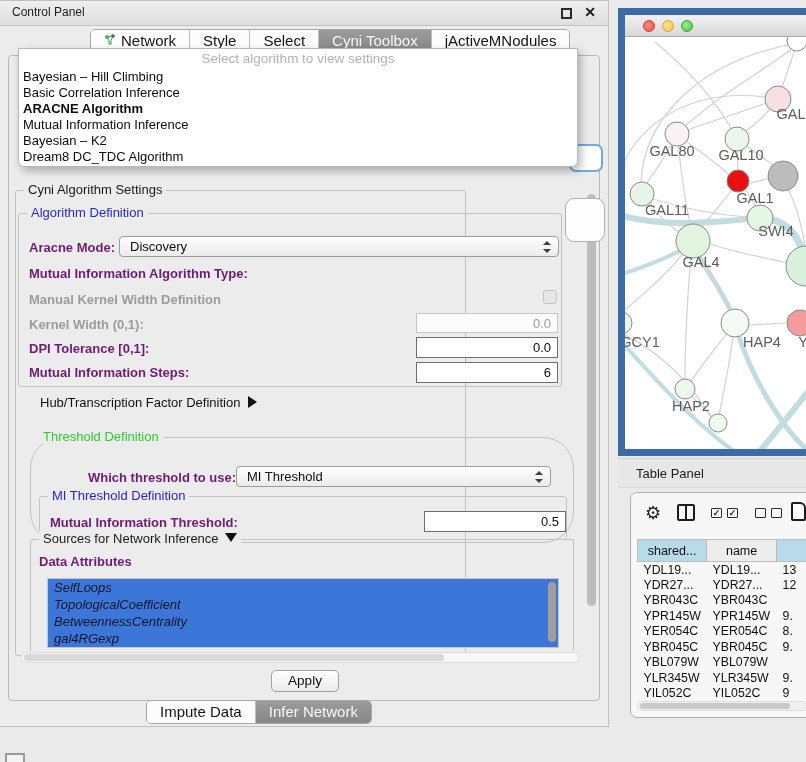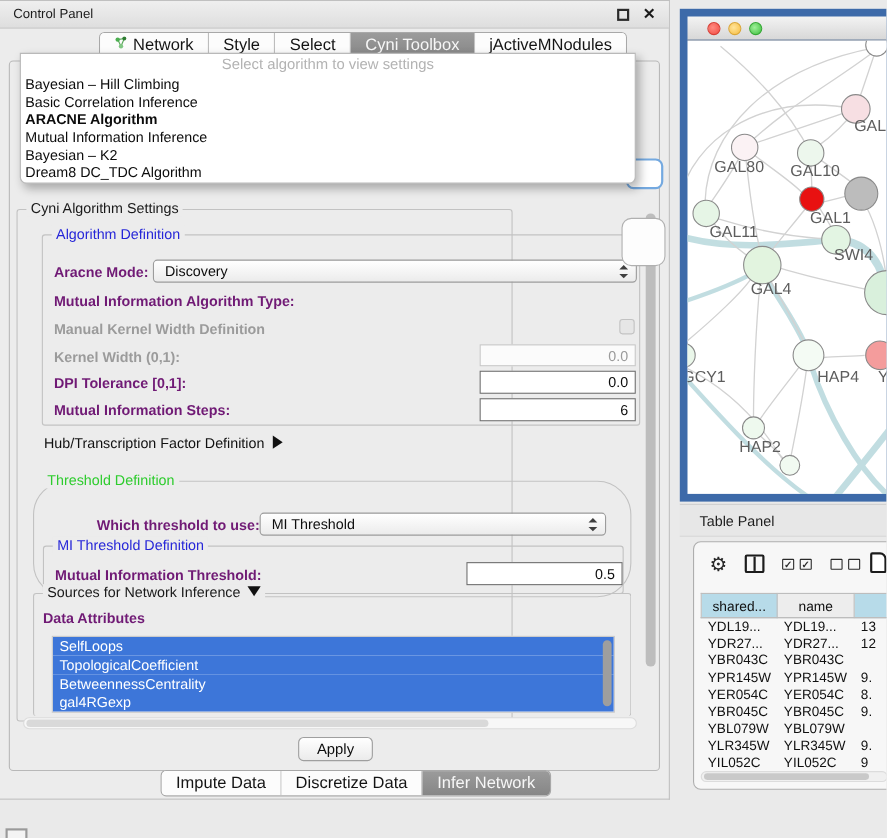--- a/index.html
+++ b/index.html
@@ -67,21 +67,21 @@
 
   .chk { position:absolute; width:14px; height:14px; border:1px solid #c2c2c2; border-radius:3px; background:#e6e6e6; }
 
   .tri-r { display:inline-block; width:0; height:0; border-top:6px solid transparent; border-bottom:6px solid transparent;
         border-left:9px solid #111; vertical-align:-1px; margin-left:8px; }
   .tri-d { display:inline-block; width:0; height:0; border-left:6px solid transparent; border-right:6px solid transparent;
         border-top:9px solid #111; vertical-align:1px; margin-left:6px; }
 
   .attr-list { position:absolute; background:#fff; border:1px solid #c6c6c6; overflow:hidden; }
   .attr-list ul { list-style:none; }
-  .attr-list li { height:17px; line-height:17px; font-size:13px; color:#ffffff; background:#3d76d9; padding-left:6px; }
+  .attr-list li { height:17px; line-height:17px; font-size:13px; color:#0f172a; background:#3d76d9; padding-left:6px;font-style:italic; }
   .attr-scroll { position:absolute; right:2px; top:3px; width:8px; height:60px; background:#9e9e9e; border-radius:4px; }
 
   .vscroll { position:absolute; left:577px; top:136px; width:11px; height:458px; }
   .vscroll .thumb { position:absolute; left:1px; top:2px; width:9px; height:412px; background:#bdbdbd; border-radius:5px; }
   .hscroll { position:absolute; left:12px; top:596px; width:558px; height:11px; background:#f7f7f7;
         border:1px solid #dcdcdc; border-radius:6px; }
   .hscroll .thumb { position:absolute; left:2px; top:1px; width:420px; height:7px; background:#d9d9d9; border-radius:4px; }
 
   .apply { position:absolute; left:262px; top:614px; width:68px; height:22px; border:1px solid #9f9f9f;
         border-radius:5px; background:linear-gradient(#ffffff,#ebebeb); font-size:13.5px; color:#0d0d0d;
@@ -167,21 +167,21 @@
       </div>
 
     <div class="content">
 
       <div class="combo-remnant"></div>
       <div class="field-remnant"></div>
 
       <div class="grp" style="left:6px; top:134px; width:451px; height:466px;">
         <span class="gtitle t-black">Cyni Algorithm Settings</span>
 
-        <div class="grp" style="left:22px; top:22px; width:544px; height:174px;">
+        <div class="grp" style="left:2px; top:22px; width:544px; height:174px;">
           <span class="gtitle t-blue">Algorithm Definition</span>
 
           <span class="lbl" style="left:10px; top:26px;">Aracne Mode:</span>
           <div class="combo" style="left:100px; top:22px; width:440px; height:21px;">
             <span>Discovery</span>
             <span class="stepper"></span>
           </div>
 
           <span class="lbl" style="left:10px; top:52px;">Mutual Information Algorithm Type:</span>
 
@@ -253,23 +253,20 @@
           <li class="hl">ARACNE Algorithm</li>
           <li>Mutual Information Inference</li>
           <li>Bayesian – K2</li>
           <li>Dream8 DC_TDC Algorithm</li>
         </ul>
     </div>
 
     <div class="seg seg-bottom">
         <div class="segitem">
           <span>Impute Data</span>
-        </div>
-        <div class="segitem">
-          <span>Discretize Data</span>
         </div>
         <div class="segitem sel">
           <span>Infer Network</span>
         </div>
       </div>
   </div>
 
   <div class="net">
     <div class="net-titlebar">
       <span class="tl r"></span>

